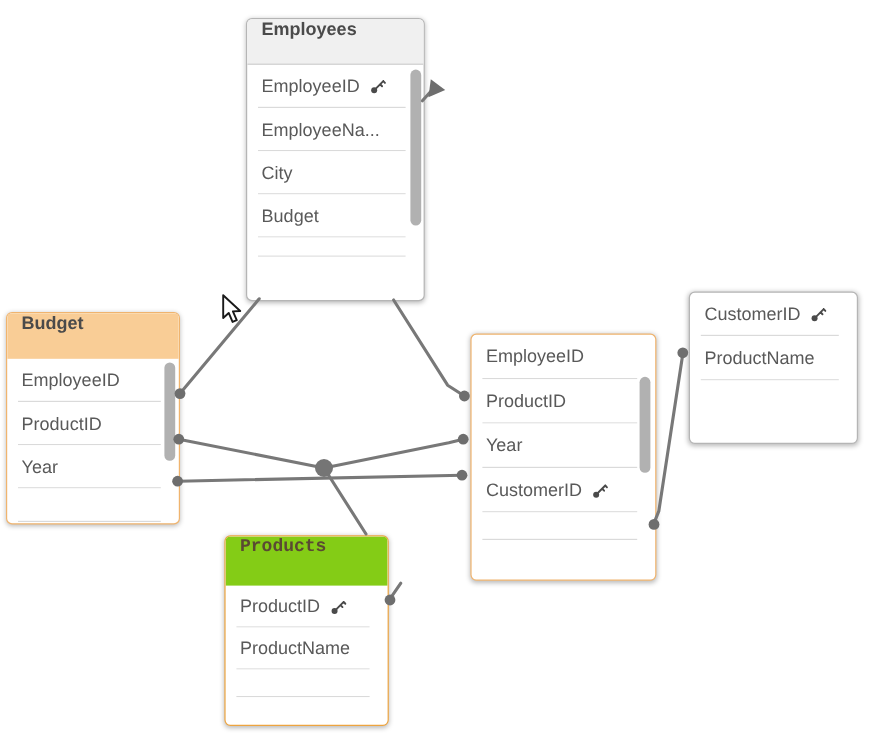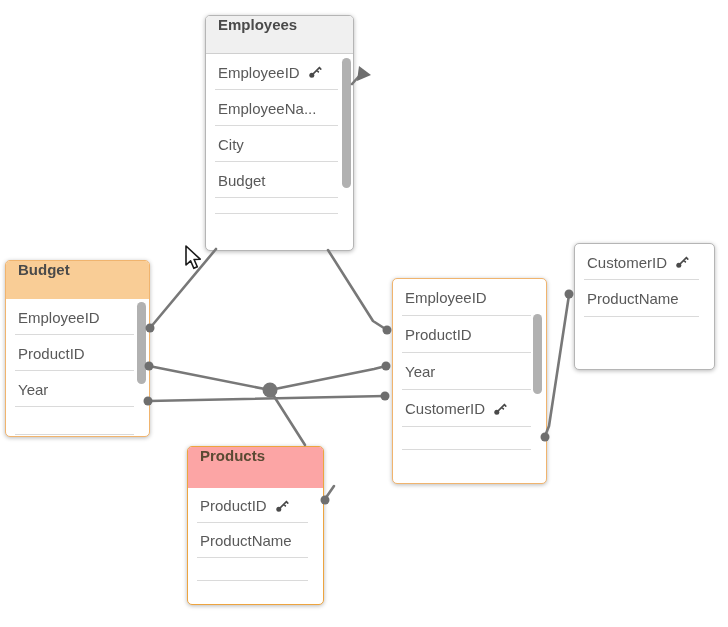--- a/index.html
+++ b/index.html
@@ -15,21 +15,21 @@
   }
   .dm-table.orange-light{border:1px solid #f0b46e;}
   .dm-table.orange-dark{border:1px solid #eda43f;}
   .dm-table.gray{border:1px solid #b5b5b5;}
   .thead{
     font-weight:bold;font-size:15px;color:#4a4a4a;
     padding-left:12px;display:flex;align-items:flex-start;
     box-sizing:border-box;
   }
   .orange-light .thead{background:#f9cd96;}
-  .orange-dark  .thead{background:#fca5a5;color:#5a4a33;}
+  .orange-dark  .thead{background:#84cc16;color:#5a4a33;font-family:Liberation Mono, monospace;}
   .gray .thead{background:#f0f0f0;border-bottom:1px solid #cfcfcf;}
   .row{
     position:relative;display:flex;align-items:center;
     font-size:15px;color:#595959;padding-left:12px;box-sizing:border-box;
     white-space:nowrap;overflow:hidden;
   }
   .row:not(:last-child)::after{
     content:"";position:absolute;left:9px;right:15px;bottom:0;height:1px;background:#dadada;
   }
   .key-ic{margin-left:8px;flex:0 0 auto;}

